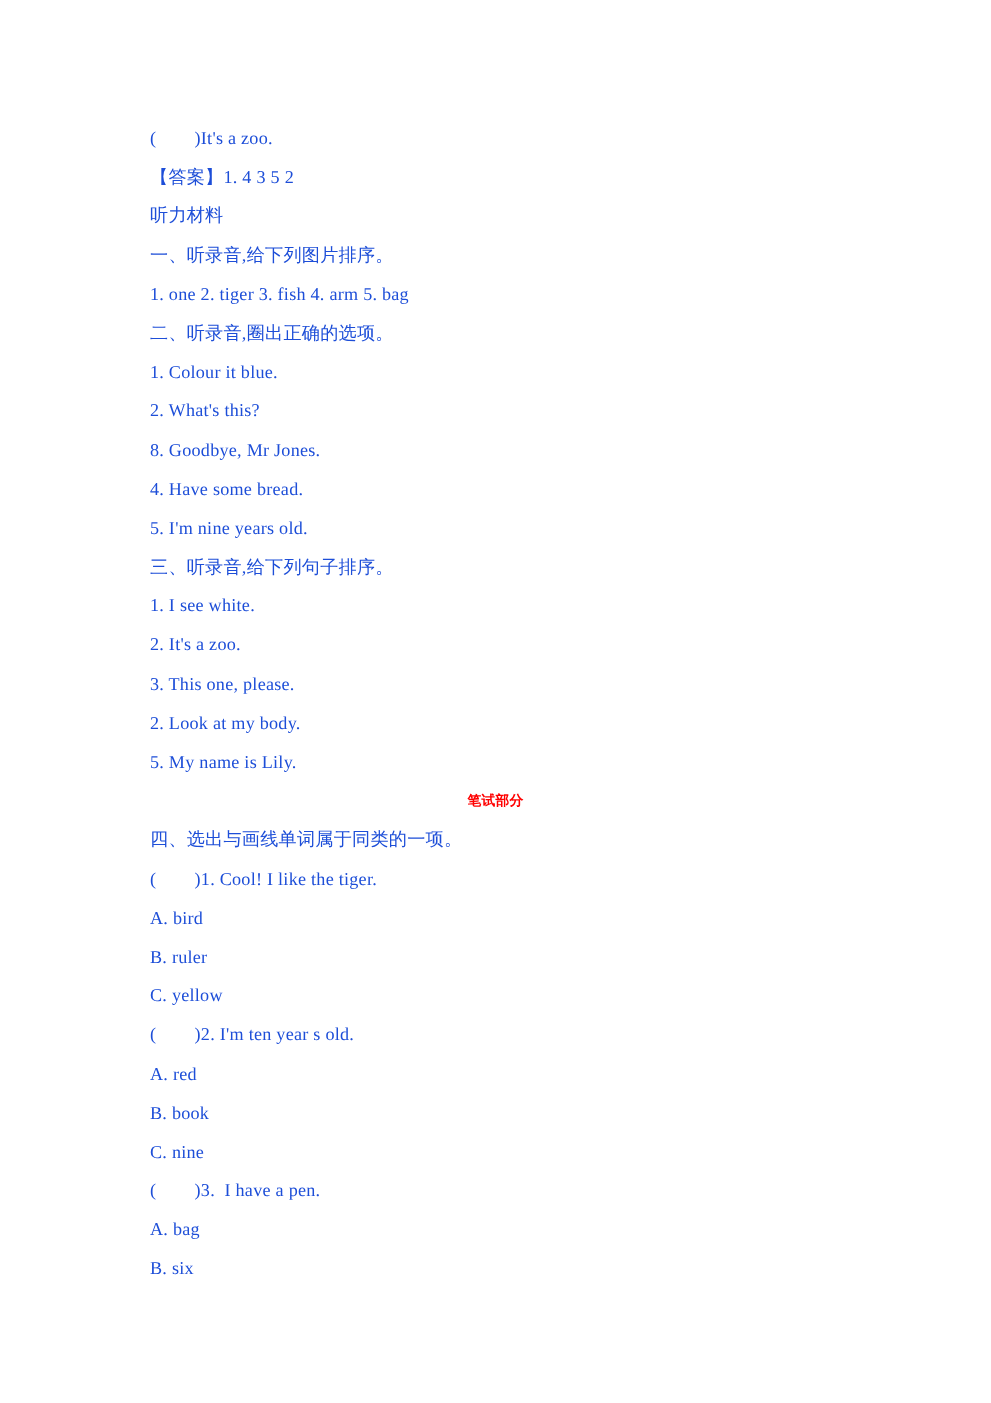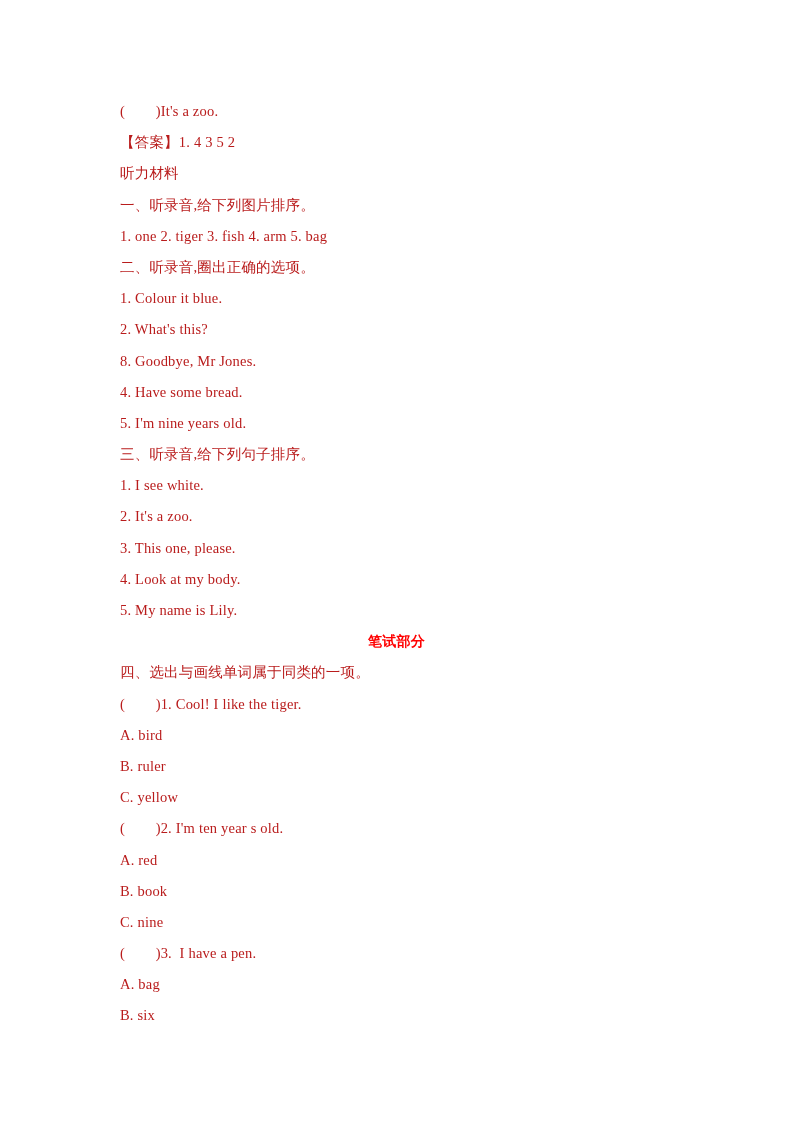--- a/index.html
+++ b/index.html
@@ -18,29 +18,29 @@
   .doc-body {
     position: absolute;
     top: 96px;
     left: 120px;
     width: 553px;
   }
   .line {
     font-size: 14.5px;
     line-height: 31.2px;
     height: 31.2px;
-    color: #b91c1c;
+    color: #1d4ed8;
     white-space: pre-wrap;
     letter-spacing: 0.2px;
   }
   .line.center-red {
     color: #ff0000;
     font-weight: bold;
     text-align: center;
-    font-size: 14px;
+    font-size: 11px;
   }
   .u {
     text-underline-offset: 2px;
   }
 </style>
 </head>
 <body>
 
 <div class="page">
   <div class="doc-body">
@@ -52,21 +52,21 @@
       <div class="line"><span>二、听录音,圈出正确的选项。</span></div>
       <div class="line"><span>1. Colour it blue.</span></div>
       <div class="line"><span>2. What's this?</span></div>
       <div class="line"><span>8. Goodbye, Mr Jones.</span></div>
       <div class="line"><span>4. Have some bread.</span></div>
       <div class="line"><span>5. I'm nine years old.</span></div>
       <div class="line"><span>三、听录音,给下列句子排序。</span></div>
       <div class="line"><span>1. I see white.</span></div>
       <div class="line"><span>2. It's a zoo.</span></div>
       <div class="line"><span>3. This one, please.</span></div>
-      <div class="line"><span>4. Look at my body.</span></div>
+      <div class="line"><span>2. Look at my body.</span></div>
       <div class="line"><span>5. My name is Lily.</span></div>
       <div class="line center-red"><span>笔试部分</span></div>
       <div class="line"><span>四、选出与画线单词属于同类的一项。</span></div>
       <div class="line"><span>(        )1. Cool! I like the </span><span class="u">tiger.</span></div>
       <div class="line"><span>A. bird</span></div>
       <div class="line"><span>B. ruler</span></div>
       <div class="line"><span>C. yellow</span></div>
       <div class="line"><span>(        )2. I'm </span><span class="u">ten</span><span> year s old.</span></div>
       <div class="line"><span>A. red</span></div>
       <div class="line"><span>B. book</span></div>

